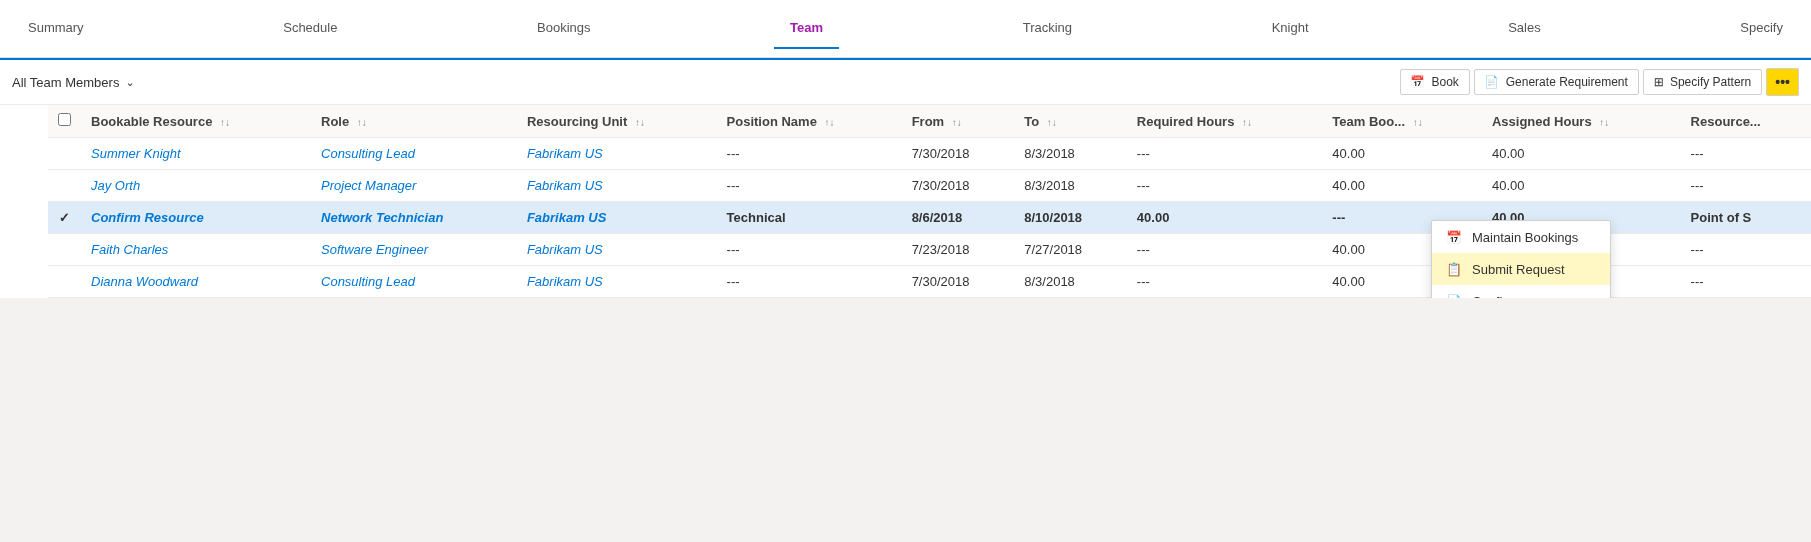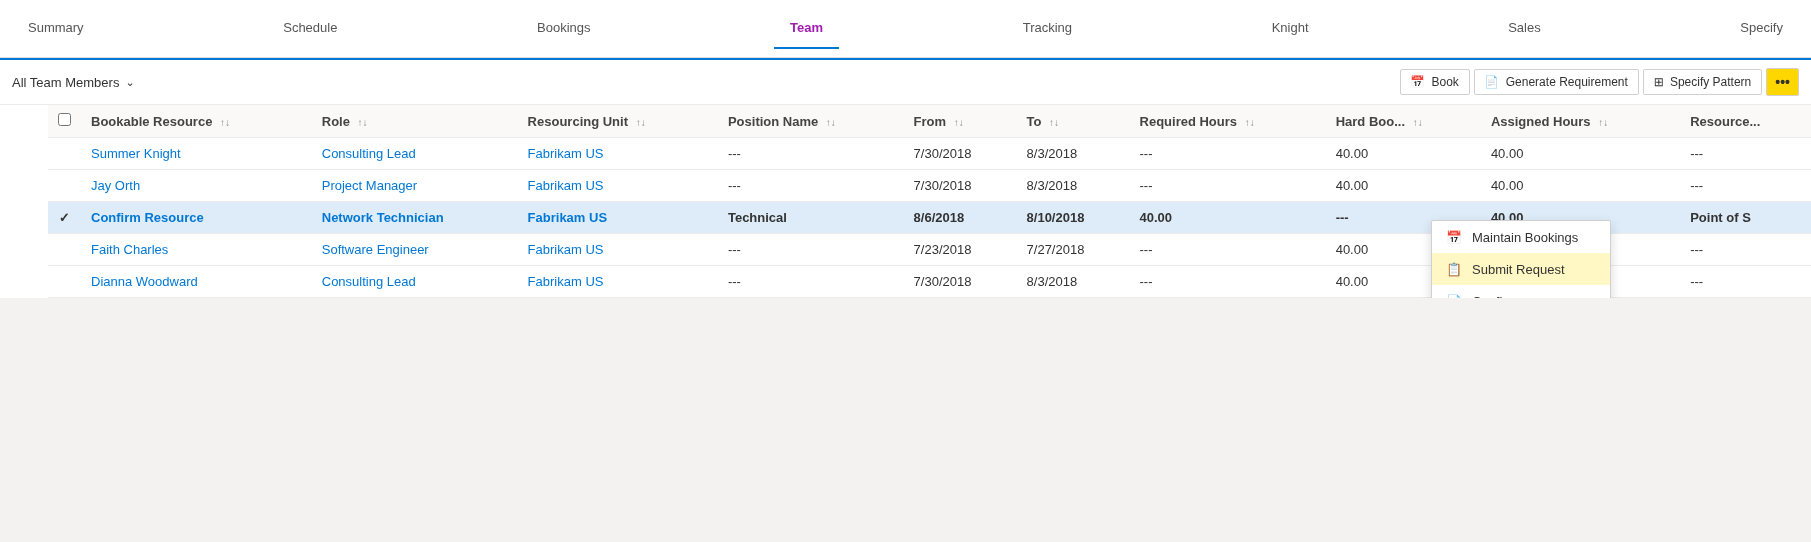--- a/index.html
+++ b/index.html
@@ -119,20 +119,21 @@
 
     tbody td {
       padding: 8px 10px;
       white-space: nowrap;
       color: #333;
     }
 
     .link-cell {
       color: #0078d4;
       cursor: pointer;
+      font-style: italic;
     }
 
     .check-col {
       width: 30px;
       text-align: center;
     }
 
     .checkmark {
       color: #333;
       font-weight: bold;
@@ -258,21 +259,21 @@
             </th>
             <th>
               <span>To</span>
               <span class="sort-icon">↑↓</span>
             </th>
             <th>
               <span>Required Hours</span>
               <span class="sort-icon">↑↓</span>
             </th>
             <th>
-              <span>Hard Boo...</span>
+              <span>Team Boo...</span>
               <span class="sort-icon">↑↓</span>
             </th>
             <th>
               <span>Assigned Hours</span>
               <span class="sort-icon">↑↓</span>
             </th>
             <th>
               <span>Resource...</span>
             </th>
           </tr>

